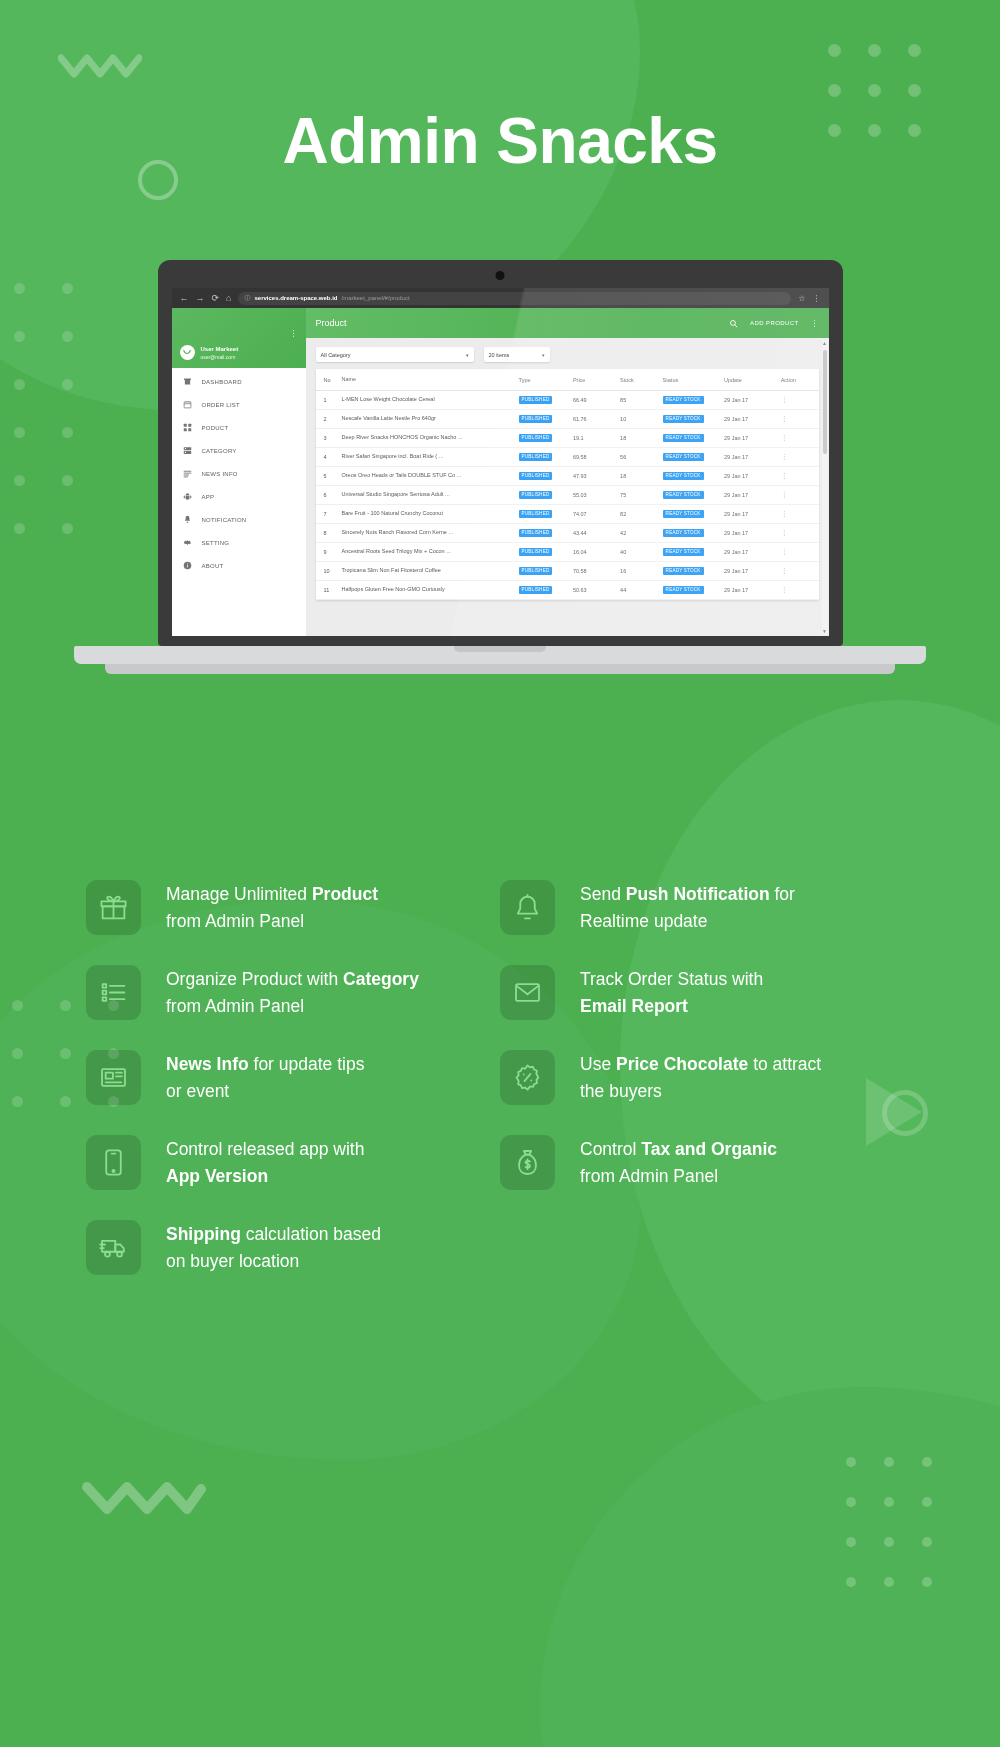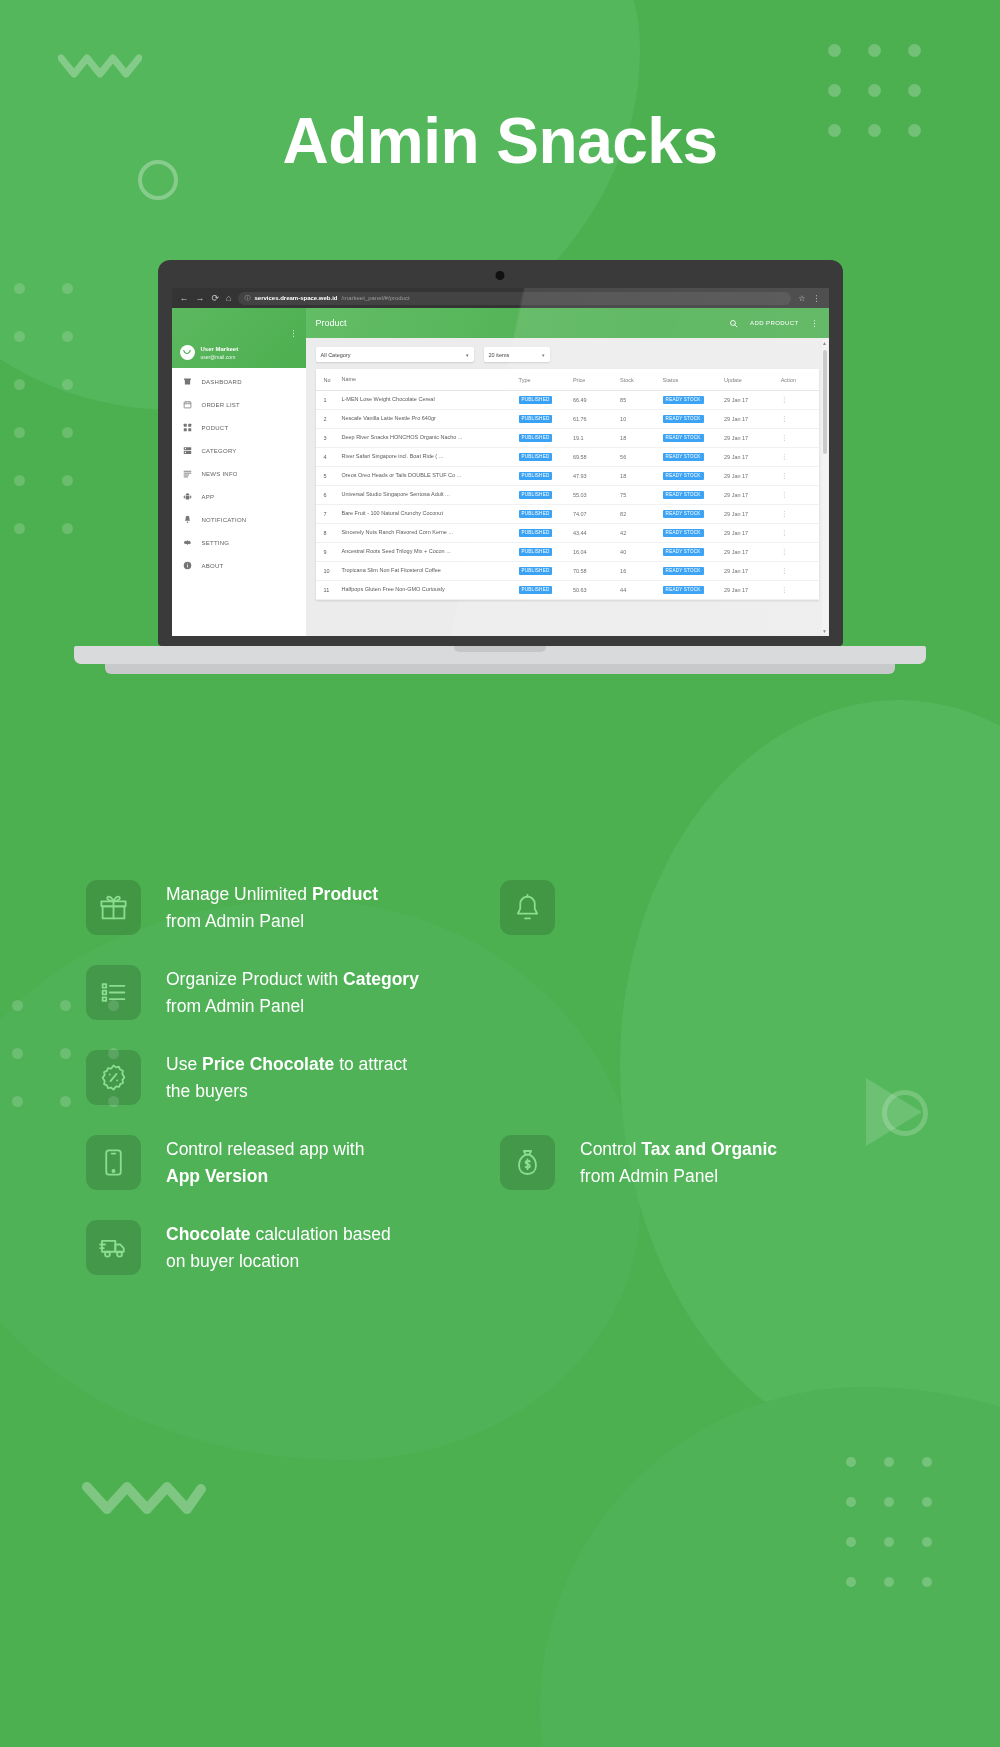--- a/index.html
+++ b/index.html
@@ -611,36 +611,56 @@
         <div class="ftext">Manage Unlimited <b>Product</b><br>from Admin Panel</div>
       </div>
       <div class="fcell">
         <div class="ficon">
           <svg width="29" height="29" viewBox="0 0 24 24" fill="none" stroke="#8ddd8f" stroke-width="1.5" stroke-linecap="round" stroke-linejoin="round">
             <path d="M12 3a6 6 0 00-6 6v4l-2 4h16l-2-4V9a6 6 0 00-6-6z"></path>
             <path d="M10 21h4"></path>
             <path d="M12 3V1.5"></path>
           </svg>
         </div>
+        <div class="ftext">Send <b>Push Notification</b> for<br>Realtime update</div>
       </div>
     </div>
     <div class="frow">
       <div class="fcell">
         <div class="ficon">
           <svg width="29" height="29" viewBox="0 0 24 24" fill="none" stroke="#8ddd8f" stroke-width="1.5" stroke-linecap="round" stroke-linejoin="round">
             <rect x="3" y="5" width="3" height="3"></rect>
             <rect x="3" y="10.5" width="3" height="3"></rect>
             <rect x="3" y="16" width="3" height="3"></rect>
             <path d="M9 6.5h12M9 12h12M9 17.5h12"></path>
           </svg>
         </div>
         <div class="ftext">Organize Product with <b>Category</b><br>from Admin Panel</div>
       </div>
+      <div class="fcell">
+        <div class="ficon">
+          <svg width="29" height="29" viewBox="0 0 24 24" fill="none" stroke="#8ddd8f" stroke-width="1.5" stroke-linecap="round" stroke-linejoin="round">
+            <rect x="2.5" y="5" width="19" height="14" rx="1.5"></rect>
+            <path d="M3 6.5l9 7 9-7"></path>
+          </svg>
+        </div>
+        <div class="ftext">Track Order Status with<br><b>Email Report</b></div>
+      </div>
     </div>
     <div class="frow">
+      <div class="fcell">
+        <div class="ficon">
+          <svg width="29" height="29" viewBox="0 0 24 24" fill="none" stroke="#8ddd8f" stroke-width="1.5" stroke-linecap="round" stroke-linejoin="round">
+            <rect x="2.5" y="5" width="19" height="14" rx="1"></rect>
+            <rect x="5.5" y="8" width="6" height="5"></rect>
+            <path d="M14 8h5M14 11h5M5.5 16h13"></path>
+          </svg>
+        </div>
+        <div class="ftext"><b>News Info</b> for update tips<br>or event</div>
+      </div>
       <div class="fcell">
         <div class="ficon">
           <svg width="29" height="29" viewBox="0 0 24 24" fill="none" stroke="#8ddd8f" stroke-width="1.5" stroke-linecap="round" stroke-linejoin="round">
             <path d="M12 2l2 1.6 2.5-.5 1 2.3 2.3 1-.5 2.5L21 12l-1.6 2 .5 2.5-2.3 1-1 2.3-2.5-.5L12 22l-2-1.7-2.5.5-1-2.3-2.3-1 .5-2.5L3 12l1.7-2-.5-2.5 2.3-1 1-2.3 2.5.5z"></path>
             <path d="M9 9.5h.01M15 14.5h.01M9.5 15l5-6"></path>
           </svg>
         </div>
         <div class="ftext">Use <b>Price Chocolate</b> to attract<br>the buyers</div>
       </div>
     </div>
@@ -670,16 +690,16 @@
       <div class="fcell">
         <div class="ficon">
           <svg width="29" height="29" viewBox="0 0 24 24" fill="none" stroke="#8ddd8f" stroke-width="1.5" stroke-linecap="round" stroke-linejoin="round">
             <path d="M2.5 6.5h11v9h-11z"></path>
             <path d="M13.5 9.5h4l3 3.2v2.8h-7z"></path>
             <circle cx="7" cy="17.5" r="2"></circle>
             <circle cx="17" cy="17.5" r="2"></circle>
             <path d="M1 9.5h4M1 12.5h3"></path>
           </svg>
         </div>
-        <div class="ftext"><b>Chocolate</b> calculation based<br>on buyer location</div>
+        <div class="ftext"><b>Shipping</b> calculation based<br>on buyer location</div>
       </div>
     </div>
   </div>
 
 </body></html>

